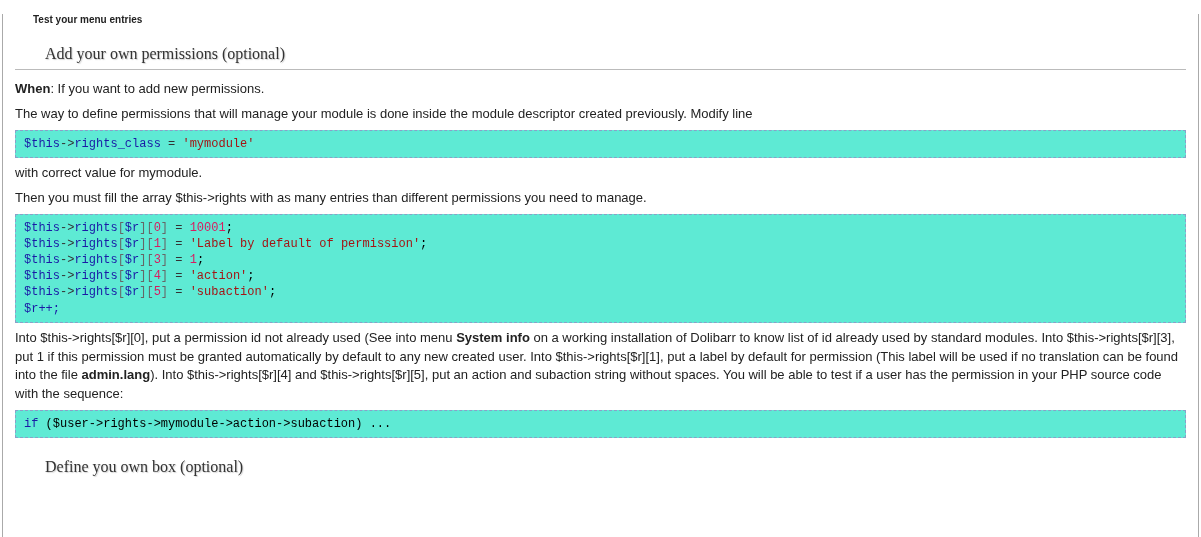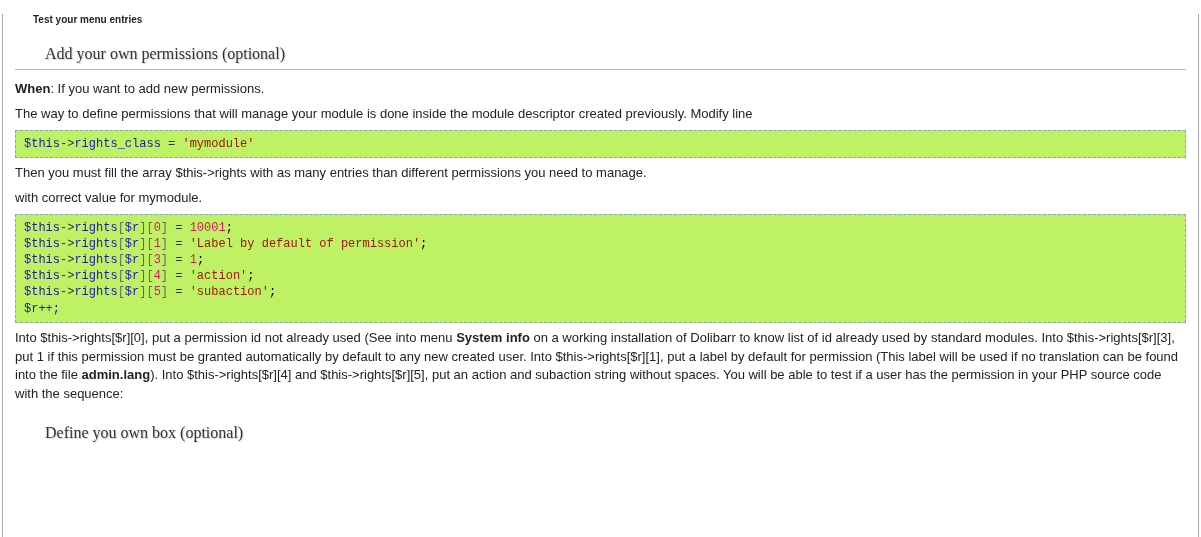--- a/index.html
+++ b/index.html
@@ -37,21 +37,21 @@
     margin: 20px 0 4px 30px;
     padding-bottom: 2px;
   }
   hr.sectline {
     border: none;
     border-bottom: 1px solid #bbb;
     margin: 0 0 10px 0;
   }
   pre.codebox {
     border: 1px dashed #8aa0c8;
-    background: #bef264;
+    background: #5eead4;
     padding: 5px 8px;
     margin: 6px 0;
     font-family: "Courier New", monospace;
     font-size: 12px;
     line-height: 1.35;
     color: #000;
     white-space: pre;
     overflow-x: auto;
   }
   pre.codebox .var   { color: #1a1aa6; }
@@ -74,30 +74,31 @@
   <h2 class="section">Add your own permissions (optional)</h2>
   <hr class="sectline">
 
   <p>
     <span class="bold">When</span><span>: If you want to add new permissions.</span>
   </p>
   <p>The way to define permissions that will manage your module is done inside the module descriptor created previously. Modify line</p>
 
   <pre class="codebox"><span class="var">$this</span><span class="arrow">-&gt;</span><span class="prop">rights_class</span> <span class="op">=</span> <span class="str">'mymodule'</span></pre>
 
+  <p>with correct value for mymodule.</p>
   <p>Then you must fill the array $this-&gt;rights with as many entries than different permissions you need to manage.</p>
-  <p>with correct value for mymodule.</p>
 
   <pre class="codebox"><span class="var">$this</span><span class="arrow">-&gt;</span><span class="prop">rights</span><span class="brack">[</span><span class="var">$r</span><span class="brack">][</span><span class="num">0</span><span class="brack">]</span> <span class="op">=</span> <span class="num">10001</span>;
 <span class="var">$this</span><span class="arrow">-&gt;</span><span class="prop">rights</span><span class="brack">[</span><span class="var">$r</span><span class="brack">][</span><span class="num">1</span><span class="brack">]</span> <span class="op">=</span> <span class="str">'Label by default of permission'</span>;
 <span class="var">$this</span><span class="arrow">-&gt;</span><span class="prop">rights</span><span class="brack">[</span><span class="var">$r</span><span class="brack">][</span><span class="num">3</span><span class="brack">]</span> <span class="op">=</span> <span class="num">1</span>;
 <span class="var">$this</span><span class="arrow">-&gt;</span><span class="prop">rights</span><span class="brack">[</span><span class="var">$r</span><span class="brack">][</span><span class="num">4</span><span class="brack">]</span> <span class="op">=</span> <span class="str">'action'</span>;
 <span class="var">$this</span><span class="arrow">-&gt;</span><span class="prop">rights</span><span class="brack">[</span><span class="var">$r</span><span class="brack">][</span><span class="num">5</span><span class="brack">]</span> <span class="op">=</span> <span class="str">'subaction'</span>;
 <span class="var">$r++;</span></pre>
 
   <p>
     <span>Into $this-&gt;rights[$r][0], put a permission id not already used (See into menu </span><span class="bold">System info</span><span> on a working installation of Dolibarr to know list of id already used by standard modules. Into $this-&gt;rights[$r][3], put 1 if this permission must be granted automatically by default to any new created user. Into $this-&gt;rights[$r][1], put a label by default for permission (This label will be used if no translation can be found into the file </span><span class="bold">admin.lang</span><span>). Into $this-&gt;rights[$r][4] and $this-&gt;rights[$r][5], put an action and subaction string without spaces. You will be able to test if a user has the permission in your PHP source code with the sequence:</span>
   </p>
 
+  <pre class="codebox"><span class="kw">if</span><span> ($user-&gt;rights-&gt;mymodule-&gt;action-&gt;subaction) ...</span></pre>
 
   <h2 class="section">Define you own box (optional)</h2>
 
 </div>
 
 </body></html>

